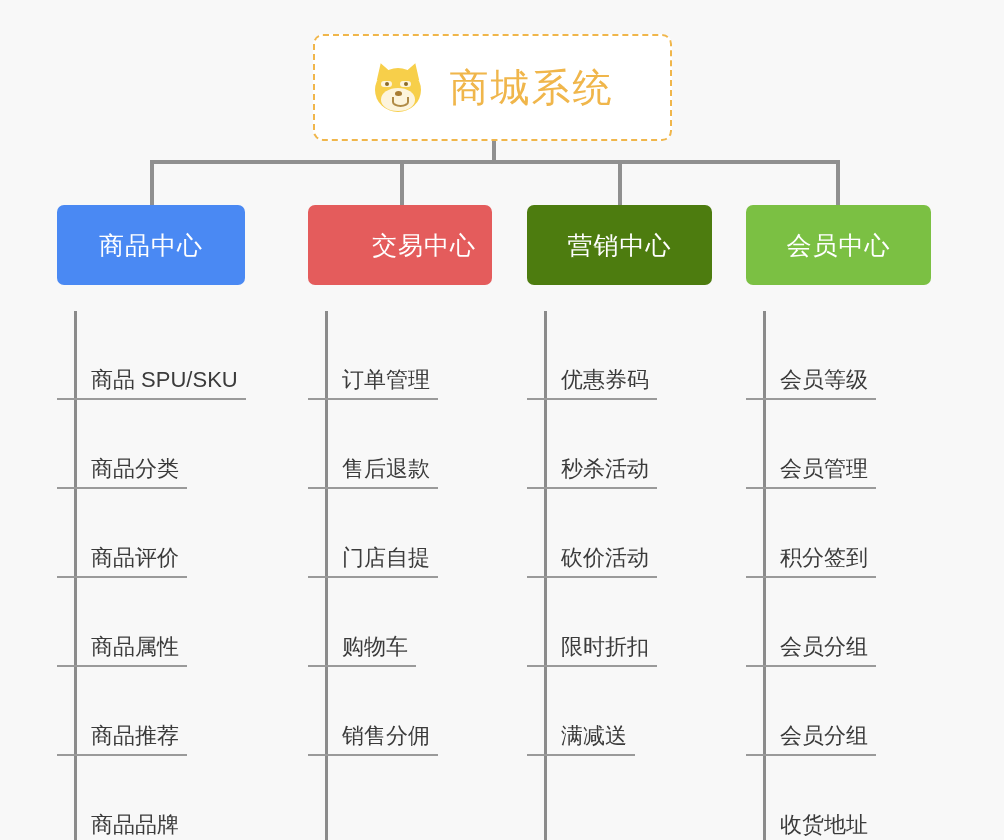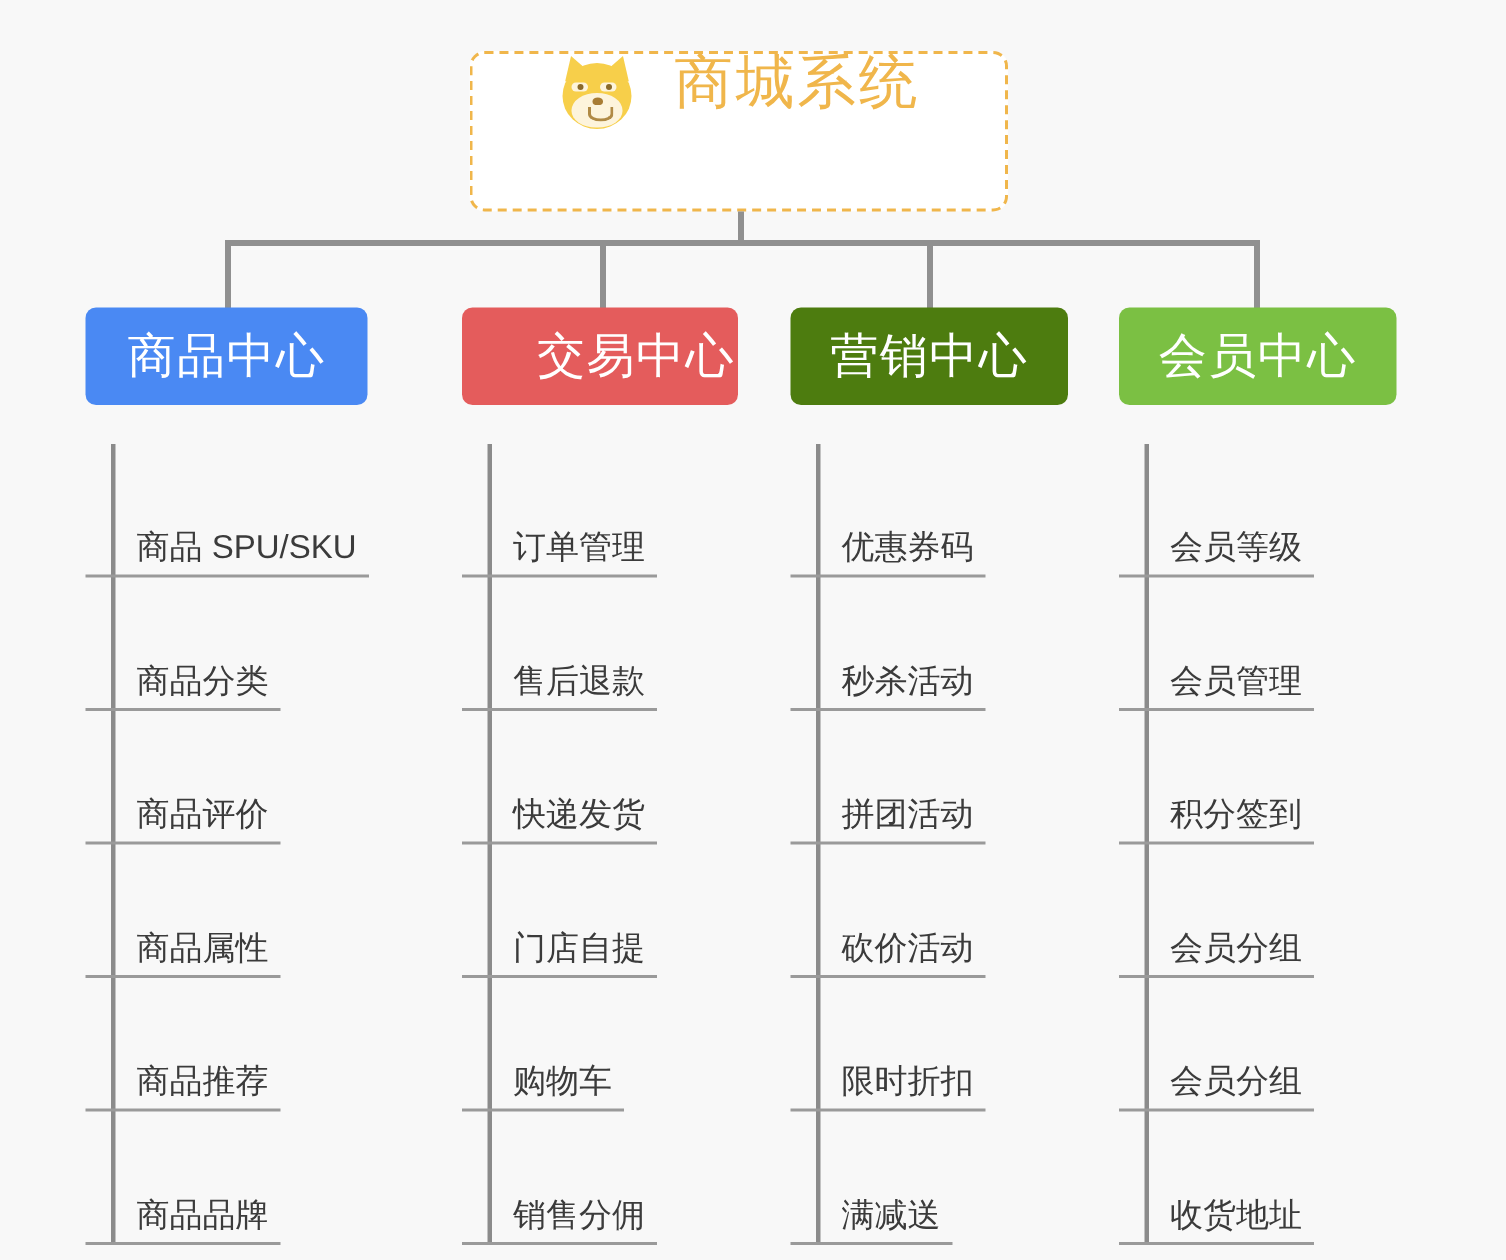--- a/index.html
+++ b/index.html
@@ -24,21 +24,21 @@
     position: absolute;
     left: 313px;
     top: 34px;
     width: 359px;
     height: 107px;
     box-sizing: border-box;
     background: #ffffff;
     border: 2px dashed #f0b64b;
     border-radius: 10px;
     display: flex;
-    align-items: flex-start;
+    align-items: center;
     justify-content: center;
     gap: 26px;
   }
   .root-emoji {
     width: 52px;
     height: 52px;
     position: relative;
     flex: none;
   }
   .root-title {
@@ -111,27 +111,27 @@
   .conn-hbar      { left: 150px; top: 160px; width: 690px; height: 4px; }
   .conn-drop      { top: 160px; width: 4px; height: 48px; }
 
   
   .column {
     position: absolute;
     top: 205px;
   }
   .cat-header {
     box-sizing: border-box;
-    height: 65px;
+    height: 80px;
     border-radius: 7px;
     display: flex;
     align-items: center;
     justify-content: center;
     color: #ffffff;
-    font-size: 32px;
+    font-size: 25px;
     letter-spacing: 1px;
     white-space: nowrap;
   }
   .leaf-wrap {
     position: relative;
     margin-top: 26px;
   }
   .leaf-stem {
     position: absolute;
     left: 0;
@@ -217,23 +217,20 @@
     </div>
     <div class="leaf-wrap">
       <div class="leaf-stem" style="left:17px;height:534px"></div>
       <div class="leaf-item">
           <span class="leaf-label">订单管理</span>
         </div>
       <div class="leaf-item">
           <span class="leaf-label">售后退款</span>
         </div>
       <div class="leaf-item">
-          <span class="leaf-label">快递发货</span>
-        </div>
-      <div class="leaf-item">
           <span class="leaf-label">门店自提</span>
         </div>
       <div class="leaf-item">
           <span class="leaf-label">购物车</span>
         </div>
       <div class="leaf-item">
           <span class="leaf-label">销售分佣</span>
         </div>
     </div>
   </div>
@@ -244,23 +241,20 @@
     </div>
     <div class="leaf-wrap">
       <div class="leaf-stem" style="left:17px;height:534px"></div>
       <div class="leaf-item">
           <span class="leaf-label">优惠券码</span>
         </div>
       <div class="leaf-item">
           <span class="leaf-label">秒杀活动</span>
         </div>
       <div class="leaf-item">
-          <span class="leaf-label">拼团活动</span>
-        </div>
-      <div class="leaf-item">
           <span class="leaf-label">砍价活动</span>
         </div>
       <div class="leaf-item">
           <span class="leaf-label">限时折扣</span>
         </div>
       <div class="leaf-item">
           <span class="leaf-label">满减送</span>
         </div>
     </div>
   </div>

